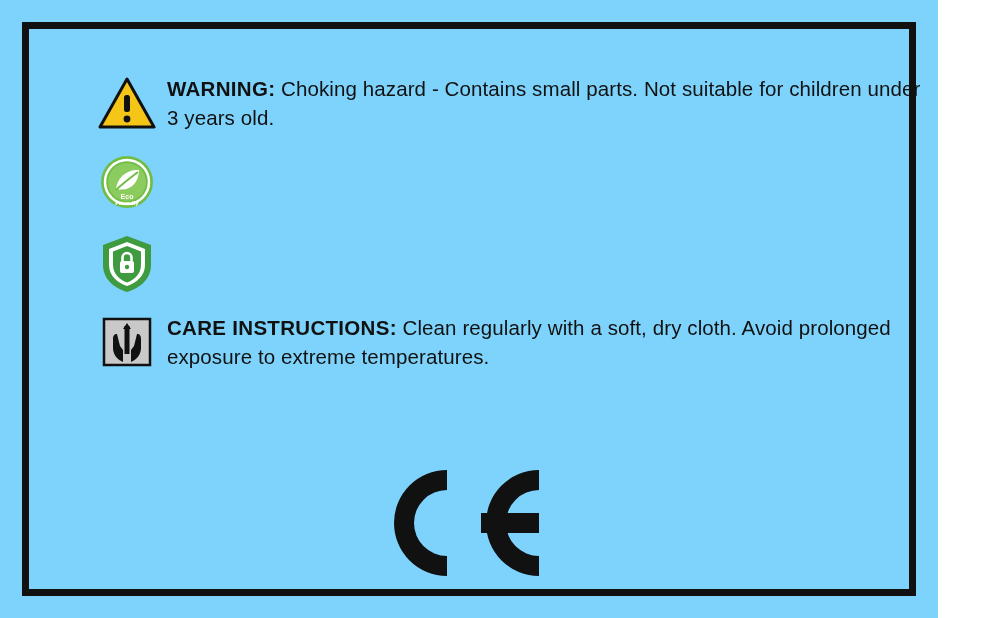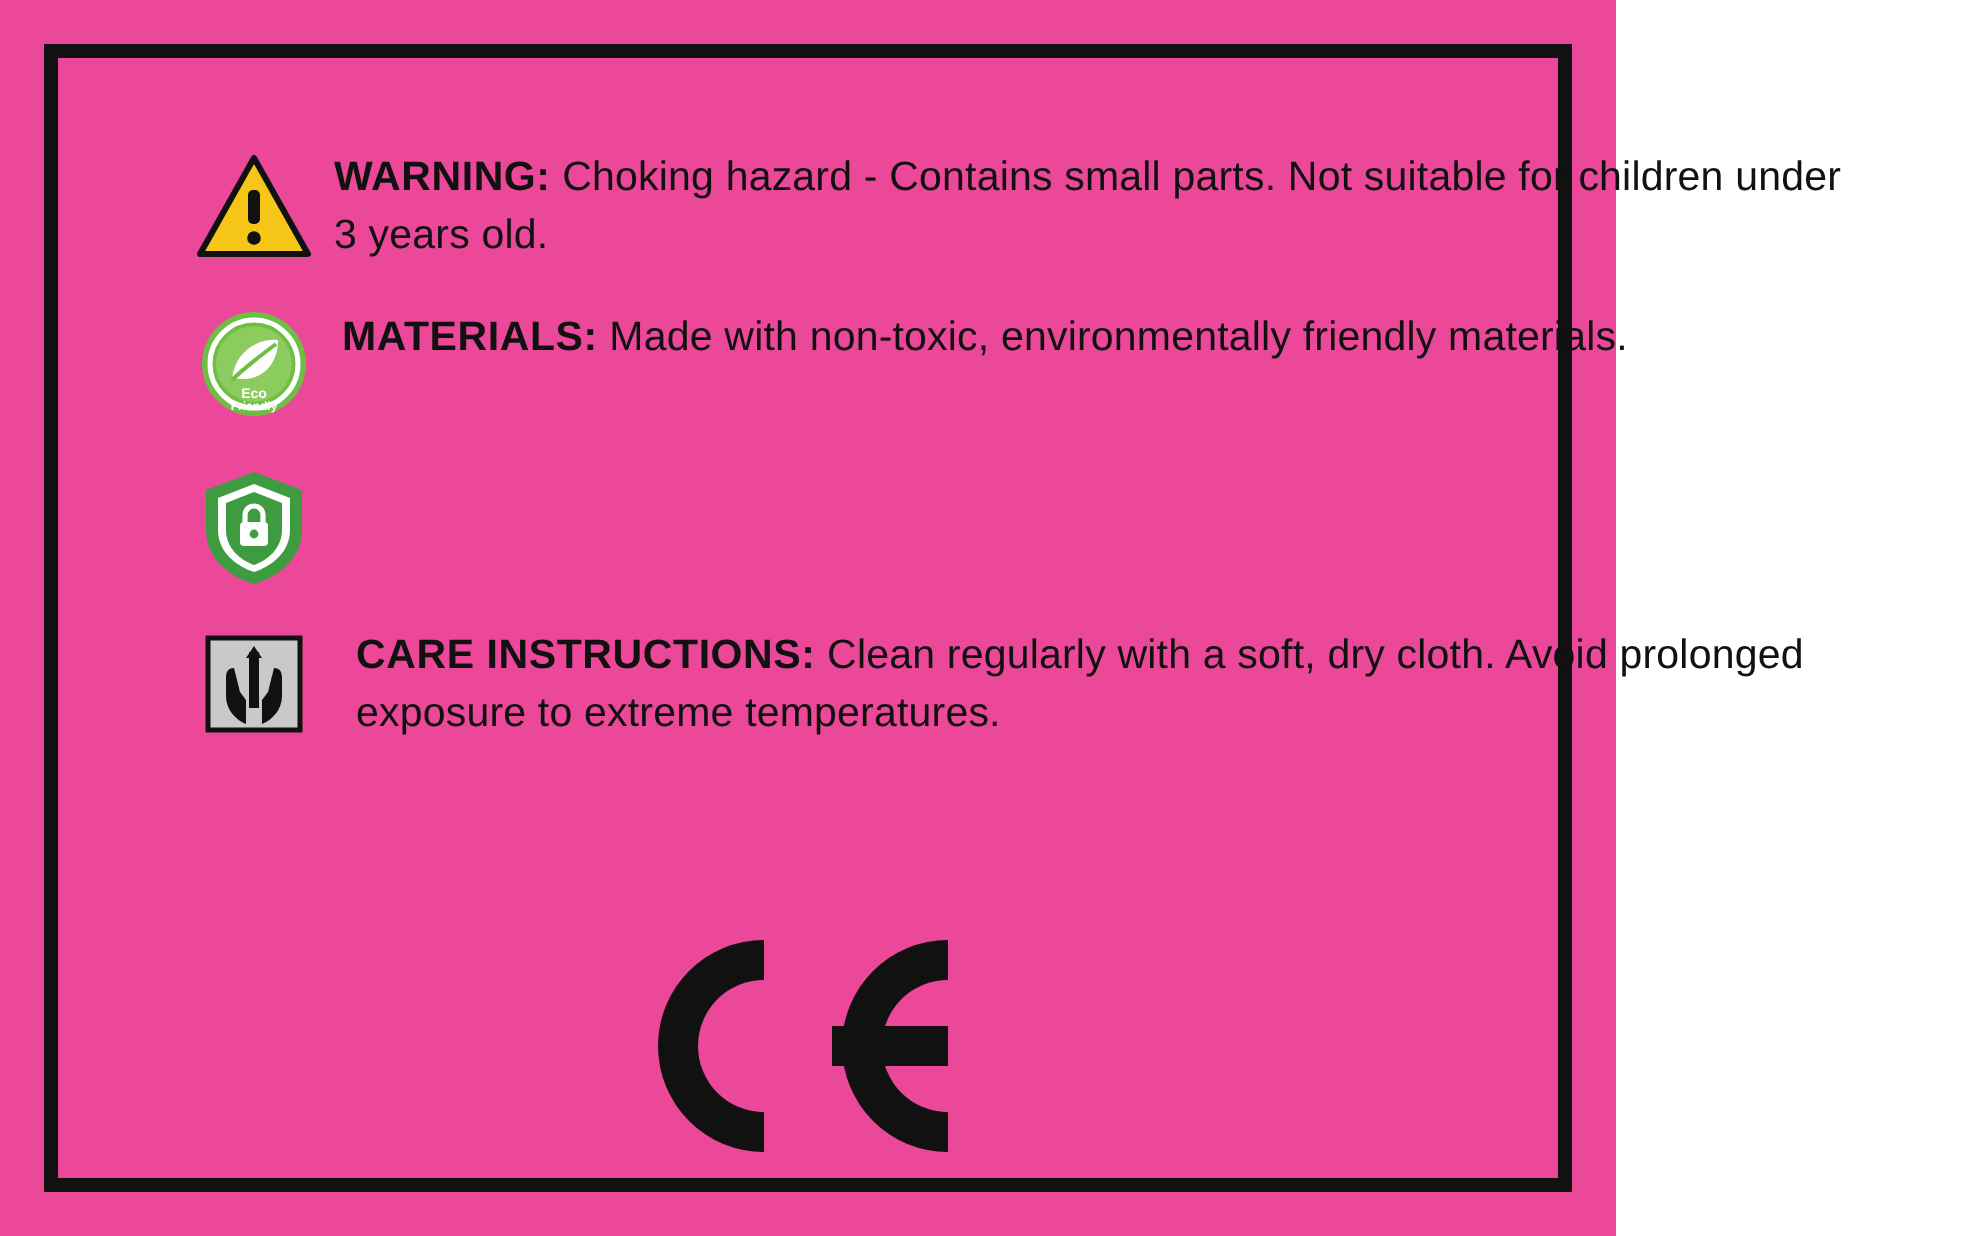--- a/index.html
+++ b/index.html
@@ -9,24 +9,24 @@
   }
   body {
     width: 993px;
     height: 618px;
     font-family: "Liberation Sans", sans-serif;
     overflow: hidden;
   }
 
   .label-card {
     position: relative;
-    width: 808px;
+    width: 938px;
     height: 618px;
     box-sizing: border-box;
-    background: #ec4899;
+    background: #7dd3fc;
     padding: 18px;
   }
   .label-border {
     position: absolute;
     left: 22px;
     top: 22px;
     right: 22px;
     bottom: 22px;
     border: 7px solid #111111;
     box-sizing: border-box;
@@ -66,21 +66,21 @@
   .notice-text .heading {
     font-weight: bold;
     letter-spacing: 0.3px;
   }
 
   
   .row-warning .notice-text { padding-top: 2px; }
   .row-materials { margin-bottom: 18px; }
   .row-materials .notice-text { padding-left: 12px; }
   .row-usage .notice-text { padding-top: 3px; }
-  .row-care .notice-text { padding-top: 3px; margin-left: 11px; }
+  .row-care .notice-text { padding-top: 3px; }
 
   .ce-mark {
     position: absolute;
     left: 0;
     right: 0;
     bottom: 36px;
     display: flex;
     justify-content: center;
     align-items: center;
   }
@@ -113,23 +113,20 @@
         <svg width="56" height="56" viewBox="0 0 56 56">
           <circle cx="28" cy="28" r="26" fill="#6FBE44"></circle>
           <circle cx="28" cy="28" r="22" fill="none" stroke="#ffffff" stroke-width="2.5"></circle>
           <circle cx="28" cy="28" r="19" fill="#8CCB5E"></circle>
           <path d="M17 35 C19 20 32 15 40 16 C40 28 32 38 17 35 Z" fill="#ffffff"></path>
           <path d="M17 36 C23 30 31 24 39 18" stroke="#6FBE44" stroke-width="2" fill="none"></path>
           <text x="28" y="45" font-family="'Liberation Sans', sans-serif" font-size="7" font-weight="bold" fill="#ffffff" text-anchor="middle">Eco</text>
           <text x="28" y="51" font-family="'Liberation Sans', sans-serif" font-size="6" font-weight="bold" fill="#ffffff" text-anchor="middle">Friendly</text>
         </svg>
       </div>
-      <div class="notice-text">
-        <span class="heading">MATERIALS:</span><span> Made with non-toxic, environmentally friendly materials.</span>
-      </div>
     </div>
 
     <div class="notice-row row-usage">
       <div class="notice-icon">
         <svg width="54" height="60" viewBox="0 0 54 60">
           <path d="M27 2 L51 11 V31 C51 45 40 54 27 58 C14 54 3 45 3 31 V11 Z" fill="#3E9B3F"></path>
           <path d="M27 8 L45 15 V31 C45 42 36 49 27 52 C18 49 9 42 9 31 V15 Z" fill="#ffffff"></path>
           <path d="M27 12 L41 17.5 V31 C41 40 34 46 27 48.5 C20 46 13 40 13 31 V17.5 Z" fill="#3E9B3F"></path>
           <rect x="20" y="27" width="14" height="12" rx="2" fill="#ffffff"></rect>
           <path d="M22.5 27 V23.5 a4.5 4.5 0 0 1 9 0 V27" stroke="#ffffff" stroke-width="2.6" fill="none"></path>

